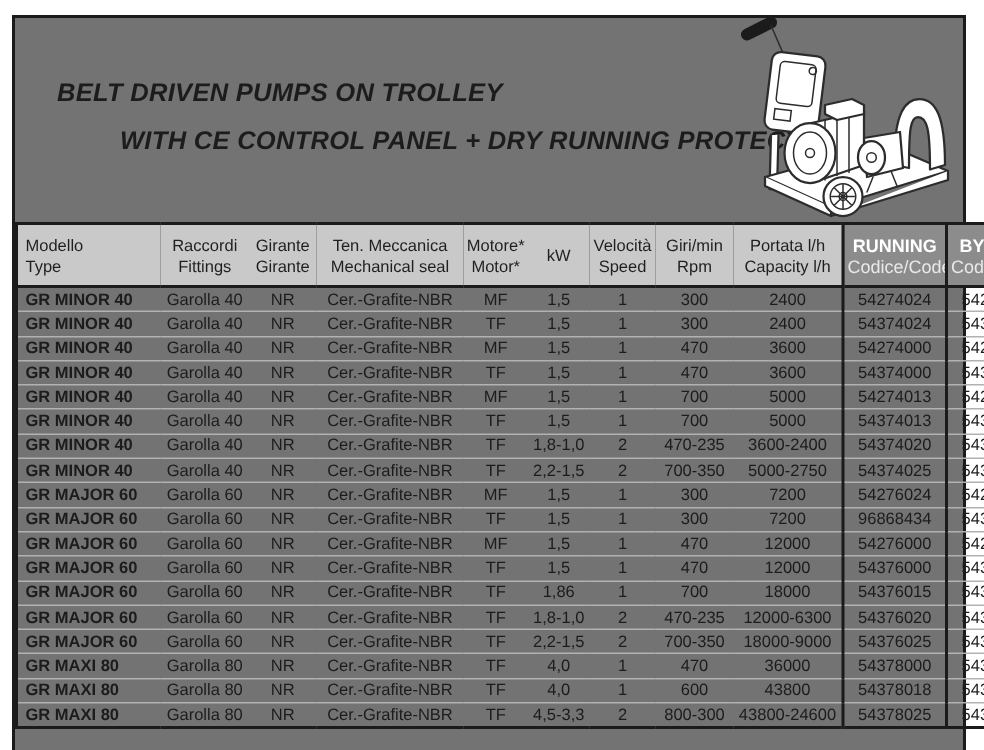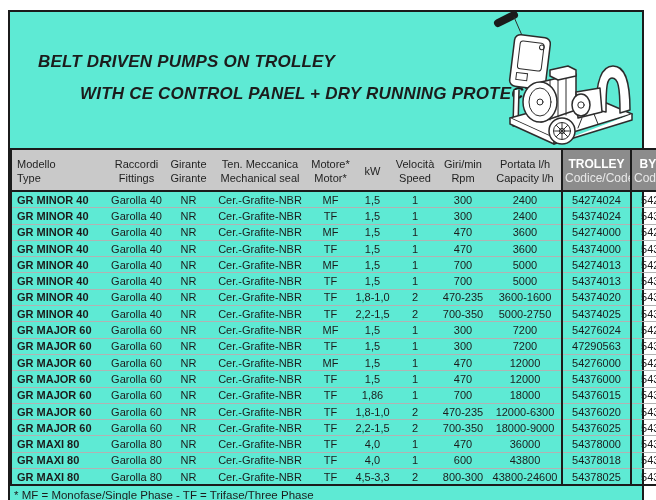--- a/index.html
+++ b/index.html
@@ -6,21 +6,21 @@
   body {
     width:656px; height:500px; overflow:hidden; position:relative;
     font-family:"Liberation Sans", sans-serif;
     color:var(--text, #1c1c1c);
   }
   .page-frame {
     position:absolute; left:8px; top:10px; width:636px; height:490px;
     border:2px solid var(--border-black,#1b1b1b);
     border-bottom:none;
     box-sizing:border-box;
-    background:#5eead4;
+    background:#737373;
   }
   .title-line-1 {
     position:absolute; left:28px; top:40px;
     font-size:17px; font-weight:bold; font-style:italic;
     letter-spacing:0.2px; white-space:nowrap;
   }
   .title-line-2 {
     position:absolute; left:70px; top:72px;
     font-size:17px; font-weight:bold; font-style:italic;
     letter-spacing:0.2px; white-space:nowrap;
@@ -176,21 +176,21 @@
           </th>
           <th class="c7">
             <div class="h1">Giri/min</div>
             <div class="h2">Rpm</div>
           </th>
           <th class="c8">
             <div class="h1">Portata l/h</div>
             <div class="h2">Capacity l/h</div>
           </th>
           <th class="c9 dark">
-            <div class="h1">TROLLEY</div>
+            <div class="h1">RUNNING</div>
             <div class="h2">Codice/Code</div>
           </th>
           <th class="c10 dark">
             <div class="h1">BY-PASS</div>
             <div class="h2">Codice/Code</div>
           </th>
         </tr>
     </thead>
     <tbody>
         <tr>
@@ -273,21 +273,21 @@
         </tr>
         <tr>
           <td class="c0">GR MINOR 40</td>
           <td class="c1">Garolla 40</td>
           <td class="c2">NR</td>
           <td class="c3">Cer.-Grafite-NBR</td>
           <td class="c4">TF</td>
           <td class="c5">1,8-1,0</td>
           <td class="c6">2</td>
           <td class="c7">470-235</td>
-          <td class="c8">3600-1600</td>
+          <td class="c8">3600-2400</td>
           <td class="c9">54374020</td>
           <td class="c10">54384020</td>
         </tr>
         <tr>
           <td class="c0">GR MINOR 40</td>
           <td class="c1">Garolla 40</td>
           <td class="c2">NR</td>
           <td class="c3">Cer.-Grafite-NBR</td>
           <td class="c4">TF</td>
           <td class="c5">2,2-1,5</td>
@@ -313,21 +313,21 @@
         <tr>
           <td class="c0">GR MAJOR 60</td>
           <td class="c1">Garolla 60</td>
           <td class="c2">NR</td>
           <td class="c3">Cer.-Grafite-NBR</td>
           <td class="c4">TF</td>
           <td class="c5">1,5</td>
           <td class="c6">1</td>
           <td class="c7">300</td>
           <td class="c8">7200</td>
-          <td class="c9">47290563</td>
+          <td class="c9">96868434</td>
           <td class="c10">54386024</td>
         </tr>
         <tr>
           <td class="c0">GR MAJOR 60</td>
           <td class="c1">Garolla 60</td>
           <td class="c2">NR</td>
           <td class="c3">Cer.-Grafite-NBR</td>
           <td class="c4">MF</td>
           <td class="c5">1,5</td>
           <td class="c6">1</td>
@@ -423,14 +423,13 @@
           <td class="c5">4,5-3,3</td>
           <td class="c6">2</td>
           <td class="c7">800-300</td>
           <td class="c8">43800-24600</td>
           <td class="c9">54378025</td>
           <td class="c10">54388025</td>
         </tr>
       </tbody>
   </table>
 
-  <div class="footnote">* MF = Monofase/Single Phase - TF = Trifase/Three Phase</div>
 </div>
 
 </body></html>

